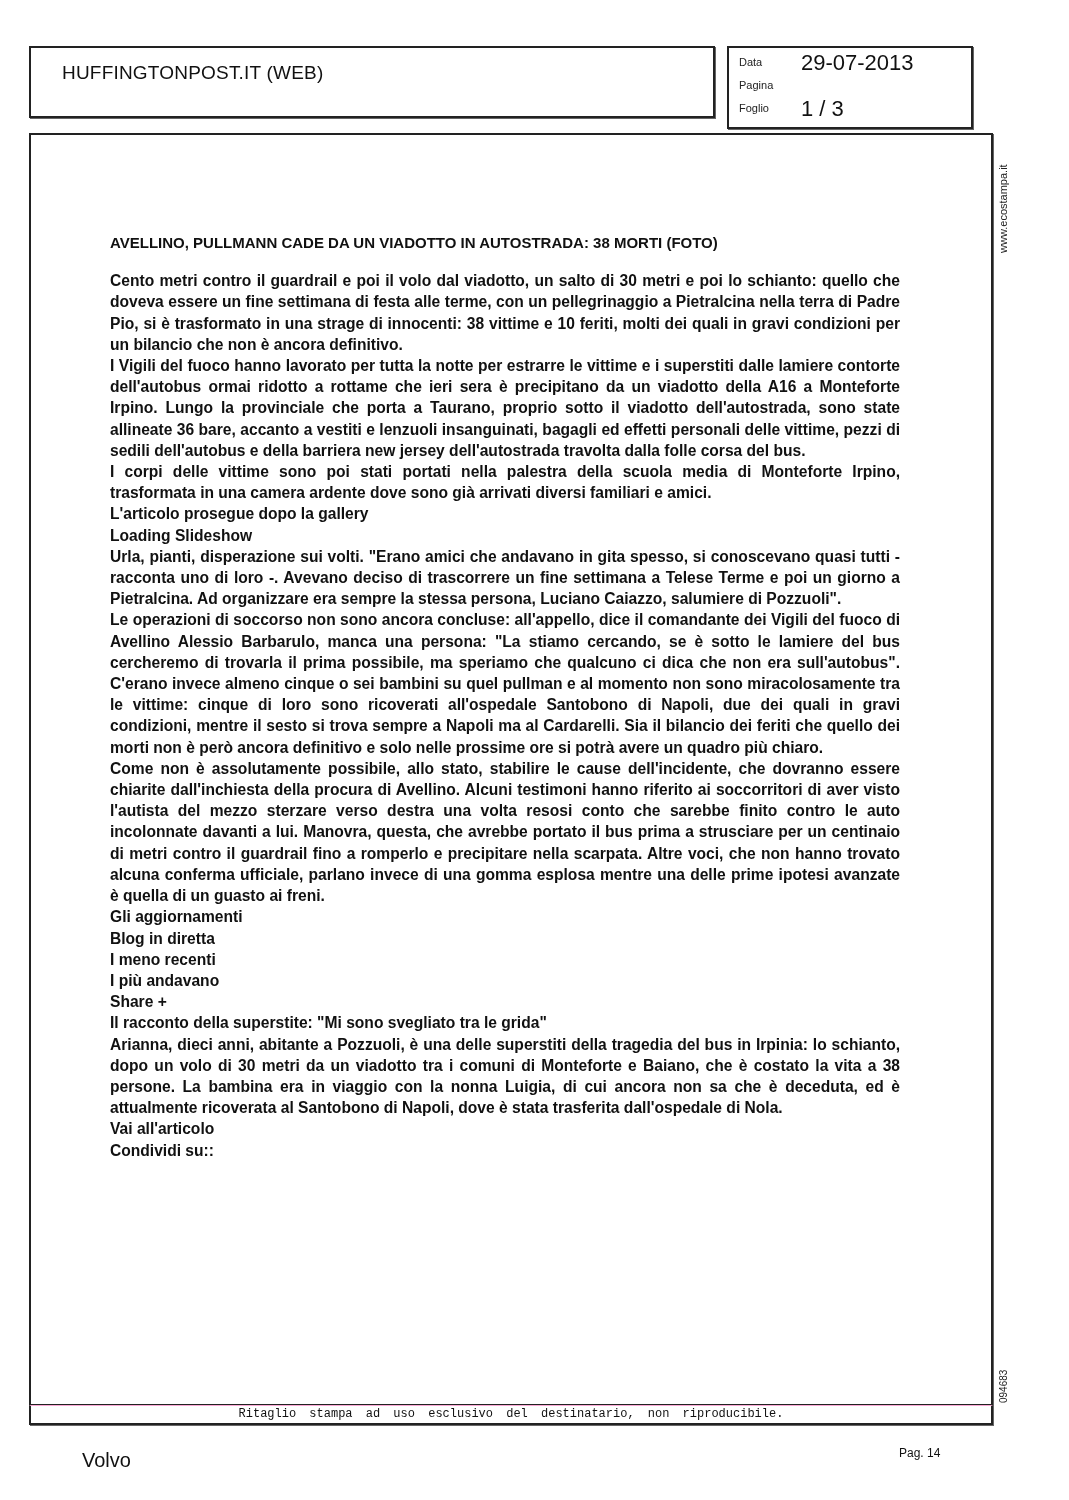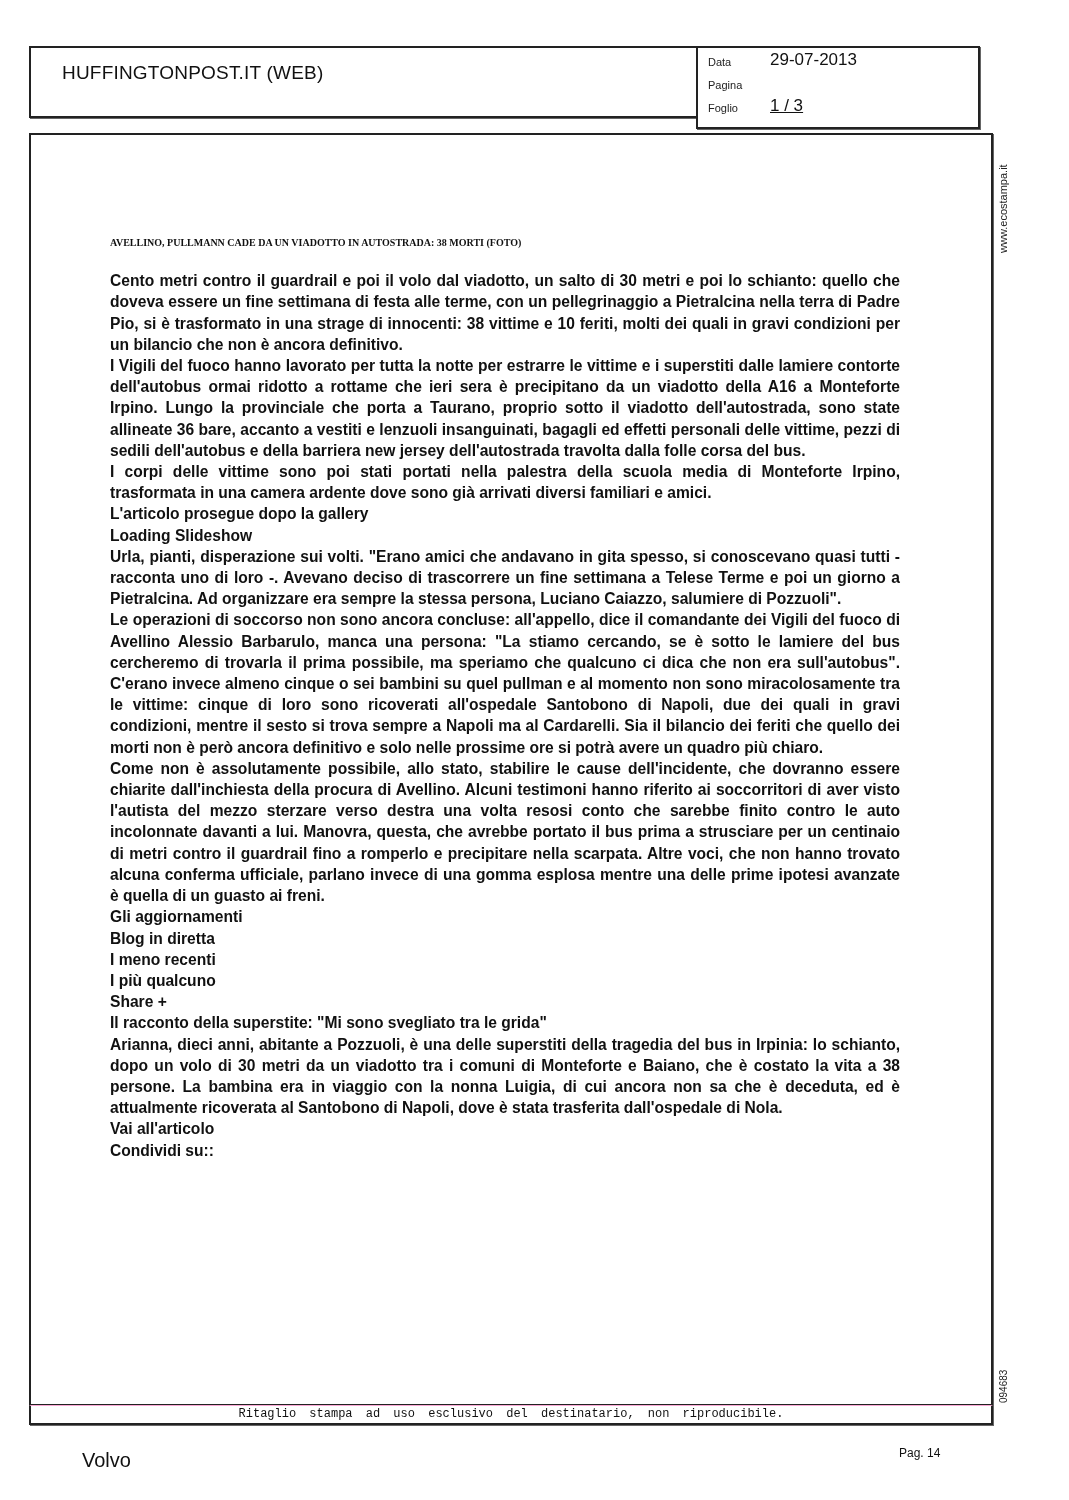--- a/index.html
+++ b/index.html
@@ -1,39 +1,39 @@
 <!DOCTYPE html>
 <html><head>
   <meta charset="utf-8">
   <style>
     html, body { margin: 0; padding: 0; background: #ffffff; }
     body { width: 1069px; height: 1500px; position: relative; overflow: hidden; color: #111; }
 
     .box { position: absolute; border: 2px solid #222; box-shadow: 1px 1px 0 #666; background: #fff; box-sizing: border-box; }
     #header-source-box { left: 29px; top: 46px; width: 686px; height: 72px; }
-    #header-meta-box { left: 696px; top: 46px; width: 284px; height: 83px; }
+    #header-meta-box { left: 727px; top: 46px; width: 246px; height: 83px; }
     #content-box { left: 29px; top: 133px; width: 964px; height: 1273px; }
     #footer-notice-box { left: 29px; top: 1405px; width: 964px; height: 20px; border-top: 1px solid #f9a8d4; }
 
     .source-title { position: absolute; left: 31px; top: 14px; font-family: "Liberation Sans", sans-serif; font-size: 19px; letter-spacing: 0.2px; color: #111; }
 
     .meta-label { position: absolute; left: 10px; font-family: "Liberation Sans", sans-serif; font-size: 11px; color: #222; }
-    .meta-value { position: absolute; left: 72px; font-family: "Liberation Sans", sans-serif; font-size: 17px; color: #111; }
+    .meta-value { position: absolute; left: 72px; font-family: "Liberation Sans", sans-serif; font-size: 22px; color: #111; }
     #meta-data-label { top: 8px; }
     #meta-pagina-label { top: 31px; }
     #meta-foglio-label { top: 54px; }
     #meta-data-value { top: 2px; }
-    #meta-foglio-value { top: 48px; text-decoration: underline; }
+    #meta-foglio-value { top: 48px; }
 
     .side-vertical { position: absolute; font-family: "Liberation Sans", sans-serif; font-size: 11px; color: #222; transform: rotate(-90deg); transform-origin: left top; white-space: nowrap; }
     #side-website { left: 997px; top: 253px; }
     #side-code { left: 998px; top: 1403px; font-size: 10px; }
 
     .article { position: absolute; left: 110px; top: 232px; width: 790px; font-family: "Liberation Sans", sans-serif; font-weight: bold; font-size: 15.6px; line-height: 21.2px; color: #111; }
-    .article-title { font-size: 10px; margin: 0 0 17px 0; white-space: nowrap; font-family: Liberation Serif, serif; }
+    .article-title { font-size: 15px; margin: 0 0 17px 0; white-space: nowrap; }
     .article-p { margin: 0; text-align: justify; }
     .article-line { margin: 0; }
 
     .notice-text { position: absolute; left: 0; right: 0; top: 1px; text-align: center; font-family: "Liberation Mono", monospace; font-size: 12px; word-spacing: 6px; color: #111; }
 
     .footer-left { position: absolute; left: 82px; top: 1449px; font-family: "Liberation Sans", sans-serif; font-size: 20px; color: #111; }
     .footer-right { position: absolute; left: 899px; top: 1446px; font-family: "Liberation Sans", sans-serif; font-size: 12px; color: #111; }
   </style>
 </head>
 <body>
@@ -62,21 +62,21 @@
       <div class="article-p">I Vigili del fuoco hanno lavorato per tutta la notte per estrarre le vittime e i superstiti dalle lamiere contorte dell'autobus ormai ridotto a rottame che ieri sera è precipitano da un viadotto della A16 a Monteforte Irpino. Lungo la provinciale che porta a Taurano, proprio sotto il viadotto dell'autostrada, sono state allineate 36 bare, accanto a vestiti e lenzuoli insanguinati, bagagli ed effetti personali delle vittime, pezzi di sedili dell'autobus e della barriera new jersey dell'autostrada travolta dalla folle corsa del bus.</div>
       <div class="article-p">I corpi delle vittime sono poi stati portati nella palestra della scuola media di Monteforte Irpino, trasformata in una camera ardente dove sono già arrivati diversi familiari e amici.</div>
       <div class="article-line">L'articolo prosegue dopo la gallery</div>
       <div class="article-line">Loading Slideshow</div>
       <div class="article-p">Urla, pianti, disperazione sui volti. "Erano amici che andavano in gita spesso, si conoscevano quasi tutti - racconta uno di loro -. Avevano deciso di trascorrere un fine settimana a Telese Terme e poi un giorno a Pietralcina. Ad organizzare era sempre la stessa persona, Luciano Caiazzo, salumiere di Pozzuoli".</div>
       <div class="article-p">Le operazioni di soccorso non sono ancora concluse: all'appello, dice il comandante dei Vigili del fuoco di Avellino Alessio Barbarulo, manca una persona: "La stiamo cercando, se è sotto le lamiere del bus cercheremo di trovarla il prima possibile, ma speriamo che qualcuno ci dica che non era sull'autobus". C'erano invece almeno cinque o sei bambini su quel pullman e al momento non sono miracolosamente tra le vittime: cinque di loro sono ricoverati all'ospedale Santobono di Napoli, due dei quali in gravi condizioni, mentre il sesto si trova sempre a Napoli ma al Cardarelli. Sia il bilancio dei feriti che quello dei morti non è però ancora definitivo e solo nelle prossime ore si potrà avere un quadro più chiaro.</div>
       <div class="article-p">Come non è assolutamente possibile, allo stato, stabilire le cause dell'incidente, che dovranno essere chiarite dall'inchiesta della procura di Avellino. Alcuni testimoni hanno riferito ai soccorritori di aver visto l'autista del mezzo sterzare verso destra una volta resosi conto che sarebbe finito contro le auto incolonnate davanti a lui. Manovra, questa, che avrebbe portato il bus prima a strusciare per un centinaio di metri contro il guardrail fino a romperlo e precipitare nella scarpata. Altre voci, che non hanno trovato alcuna conferma ufficiale, parlano invece di una gomma esplosa mentre una delle prime ipotesi avanzate è quella di un guasto ai freni.</div>
       <div class="article-line">Gli aggiornamenti</div>
       <div class="article-line">Blog in diretta</div>
       <div class="article-line">I meno recenti</div>
-      <div class="article-line">I più qualcuno</div>
+      <div class="article-line">I più andavano</div>
       <div class="article-line">Share +</div>
       <div class="article-line">Il racconto della superstite: "Mi sono svegliato tra le grida"</div>
       <div class="article-p">Arianna, dieci anni, abitante a Pozzuoli, è una delle superstiti della tragedia del bus in Irpinia: lo schianto, dopo un volo di 30 metri da un viadotto tra i comuni di Monteforte e Baiano, che è costato la vita a 38 persone. La bambina era in viaggio con la nonna Luigia, di cui ancora non sa che è deceduta, ed è attualmente ricoverata al Santobono di Napoli, dove è stata trasferita dall'ospedale di Nola.</div>
       <div class="article-line">Vai all'articolo</div>
       <div class="article-line">Condividi su::</div>
     </div>
 </div>
 
 <div id="footer-notice-box" class="box">
   <div class="notice-text">Ritaglio stampa ad uso esclusivo del destinatario, non riproducibile.</div>

